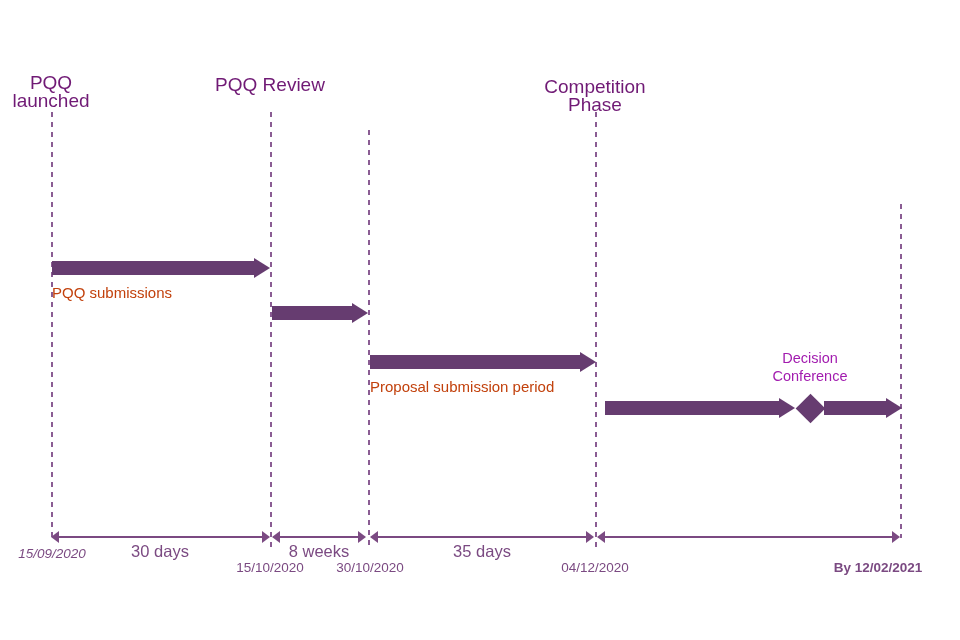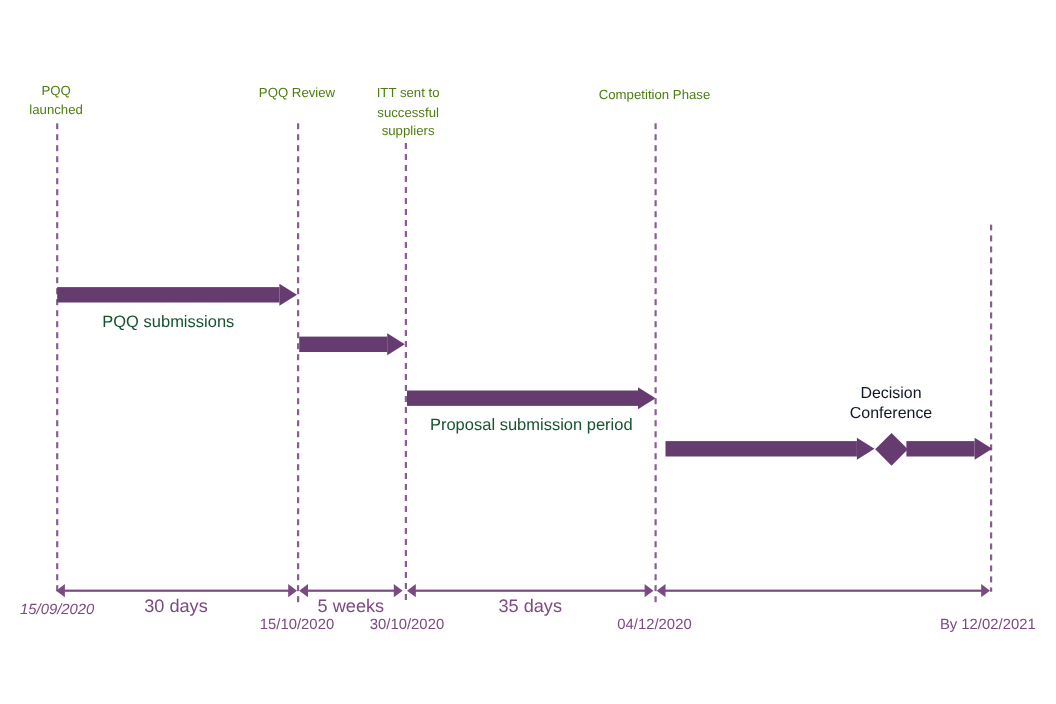--- a/index.html
+++ b/index.html
@@ -25,22 +25,22 @@
     background-image: linear-gradient(to bottom,
         #8a5c93 0px, #8a5c93 5px,
         rgba(255,255,255,0) 5px, rgba(255,255,255,0) 10px);
     background-size: 2px 10px;
     background-repeat: repeat-y;
   }
 
   
   .milestone-label {
     position: absolute;
-    color: #4d7c0f;
-    font-size: 12px;
+    color: #701a75;
+    font-size: 19px;
     line-height: 17.5px;
     text-align: center;
     white-space: pre-line;
   }
 
   
   .bar {
     position: absolute;
     height: 20px;
   }
@@ -55,38 +55,38 @@
     position: absolute;
     top: 0;
     width: 0;
     height: 0;
     border-top: 10px solid transparent;
     border-bottom: 10px solid transparent;
     border-left: 16px solid #663c70;
   }
   .bar-label {
     position: absolute;
-    color: #14532d;
+    color: #c2410c;
     font-size: 15px;
     line-height: 18px;
-    text-align: center;
+    text-align: left;
     white-space: pre-line;
   }
 
   
   .diamond {
     position: absolute;
     width: 21px;
     height: 21px;
     background: #663c70;
     transform: rotate(45deg);
   }
   .diamond-label {
     position: absolute;
-    color: #0f172a;
+    color: #a21caf;
     font-size: 14.5px;
     line-height: 17.5px;
     text-align: center;
     white-space: pre-line;
   }
 
   
   .measure {
     position: absolute;
     height: 12px;
@@ -135,23 +135,20 @@
 </head>
 <body>
 
 <div id="canvas">
     <div class="vline" style="left: 51px; top: 112px; height: 426px;"></div>
     <div class="milestone-label" style="left: 11px; top: 74px; width: 80px;">PQQ
 launched</div>
     <div class="vline" style="left: 270px; top: 112px; height: 436px;"></div>
     <div class="milestone-label" style="left: 212px; top: 76px; width: 116px;">PQQ Review</div>
     <div class="vline" style="left: 368px; top: 130px; height: 418px;"></div>
-    <div class="milestone-label" style="left: 326px; top: 76px; width: 90px;">ITT sent to
-successful
-suppliers</div>
     <div class="vline" style="left: 595px; top: 112px; height: 436px;"></div>
     <div class="milestone-label" style="left: 521px; top: 78px; width: 148px;">Competition Phase</div>
     <div class="vline" style="left: 900px; top: 204px; height: 334px;"></div>
     <div class="bar" style="left: 52px; top: 258px; width: 218px;">
       <div class="shaft" style="width: 202px;"></div>
       <div class="head" style="left: 202px;"></div>
     </div>
     <div class="bar-label" style="left: 52px; top: 284px; width: 202px;">PQQ submissions</div>
     <div class="bar" style="left: 272px; top: 303px; width: 96px;">
       <div class="shaft" style="width: 80px;"></div>
@@ -177,30 +174,30 @@
       <div class="line"></div>
       <div class="tip left"></div>
       <div class="tip right"></div>
     </div>
     <div class="duration-label" style="left: 110px; top: 542px; width: 100px;">30 days</div>
     <div class="measure" style="left: 272px; top: 531px; width: 94px;">
       <div class="line"></div>
       <div class="tip left"></div>
       <div class="tip right"></div>
     </div>
-    <div class="duration-label" style="left: 269px; top: 542px; width: 100px;">5 weeks</div>
+    <div class="duration-label" style="left: 269px; top: 542px; width: 100px;">8 weeks</div>
     <div class="measure" style="left: 370px; top: 531px; width: 224px;">
       <div class="line"></div>
       <div class="tip left"></div>
       <div class="tip right"></div>
     </div>
     <div class="duration-label" style="left: 432px; top: 542px; width: 100px;">35 days</div>
     <div class="measure" style="left: 597px; top: 531px; width: 303px;">
       <div class="line"></div>
       <div class="tip left"></div>
       <div class="tip right"></div>
     </div>
     <div class="date-label" style="left: 2px; top: 546px; width: 100px; font-style: italic;">15/09/2020</div>
     <div class="date-label" style="left: 220px; top: 560px; width: 100px;">15/10/2020</div>
     <div class="date-label" style="left: 320px; top: 560px; width: 100px;">30/10/2020</div>
     <div class="date-label" style="left: 545px; top: 560px; width: 100px;">04/12/2020</div>
-    <div class="date-label" style="left: 840px; top: 560px; width: 116px;">By 12/02/2021</div>
+    <div class="date-label" style="left: 820px; top: 560px; width: 116px; font-weight: bold;">By 12/02/2021</div>
   </div>
 
 </body></html>

